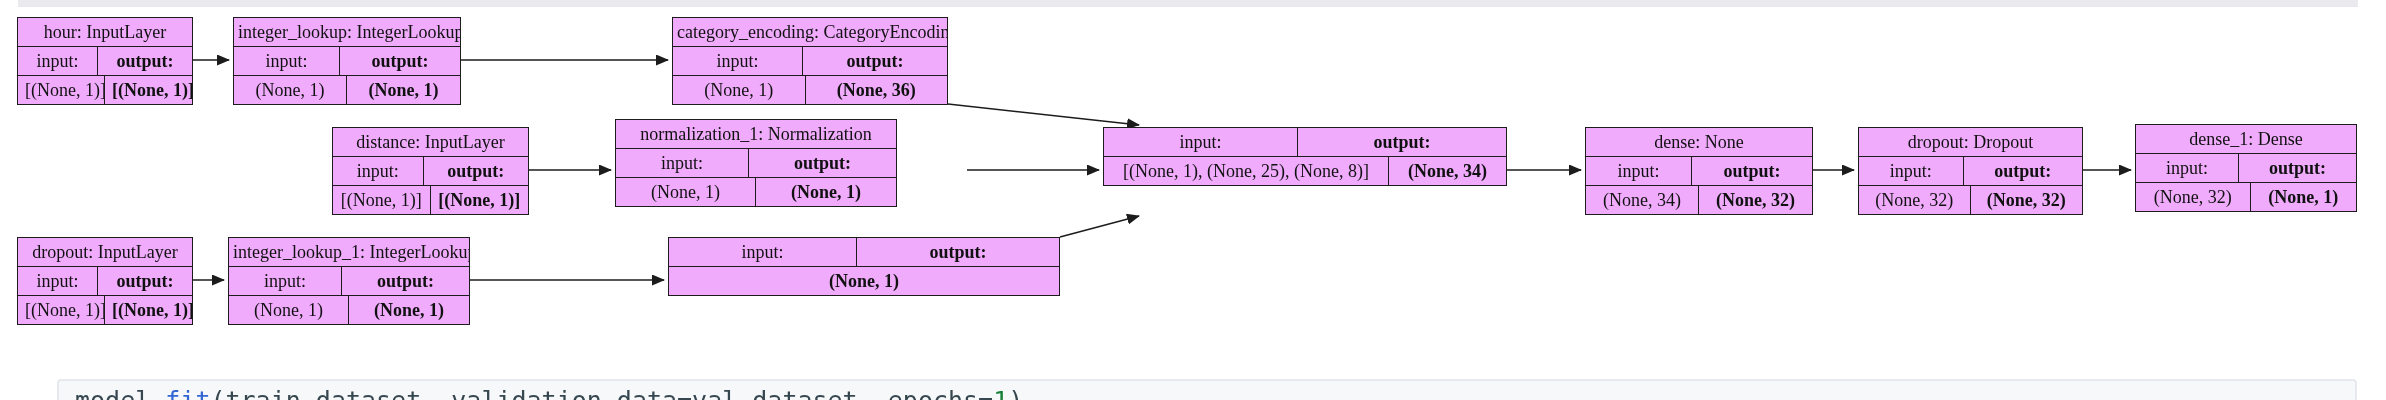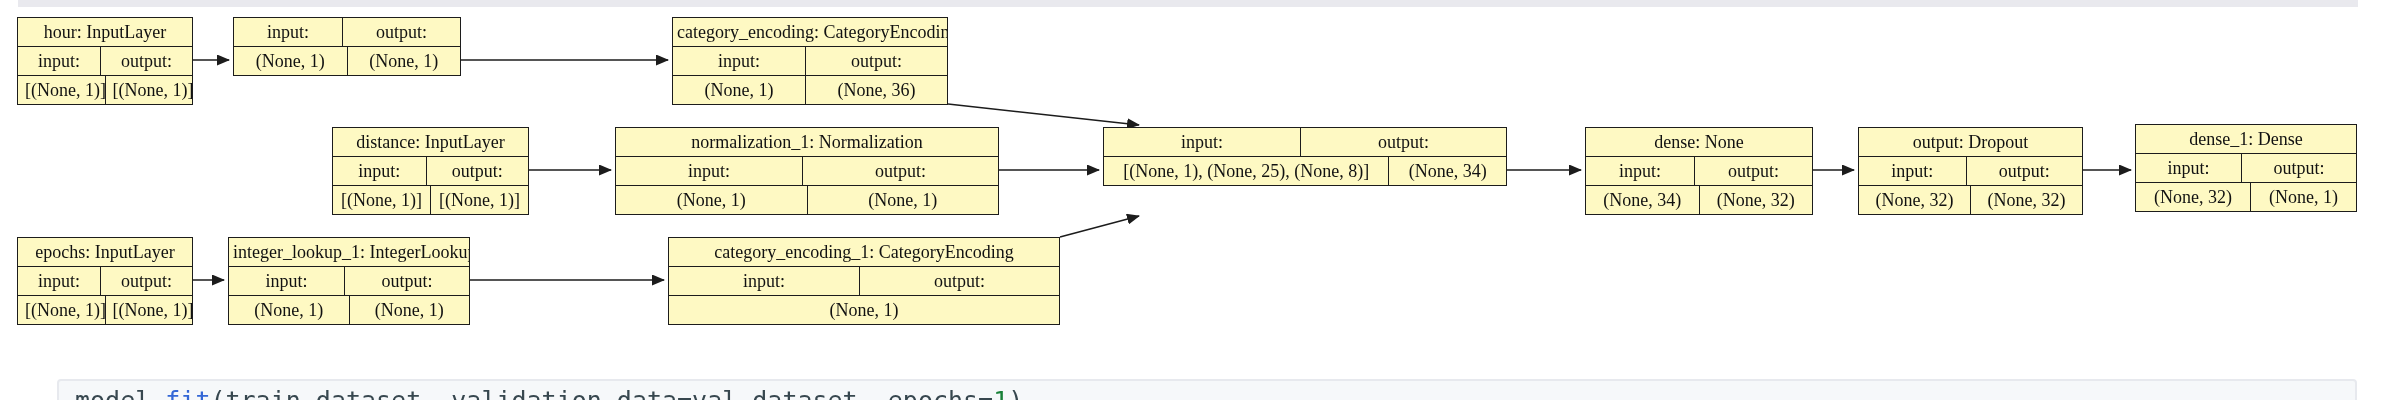--- a/index.html
+++ b/index.html
@@ -11,38 +11,38 @@
     font-family:"Liberation Serif", serif;
   }
   .top-strip{
     position:absolute;left:18px;top:0;width:2340px;height:7px;
     background:var(--strip,#e9e9ee);
   }
   .diagram{position:absolute;left:0;top:0;width:2386px;height:380px;}
   .edges{position:absolute;left:0;top:0;pointer-events:none;}
   .node{
     position:absolute;
-    background:#fef9c3;
+    background:#f0abfc;
     border:1.5px solid var(--line,#1c1c1c);
     box-sizing:border-box;
     font-size:18px;color:#111;
   }
   .node-title{
     height:28px;line-height:28px;text-align:center;
     border-bottom:1.5px solid var(--line,#1c1c1c);
     padding:0 4px;white-space:nowrap;overflow:hidden;
   }
   .node-row{display:flex;height:28px;line-height:28px;overflow:hidden;}
   .node-row.mid{border-bottom:1.5px solid var(--line,#1c1c1c);justify-content:flex-end;}
   .cell{
     flex:1 1 auto;text-align:center;white-space:nowrap;
     padding:0 7px;overflow:hidden;
     border-right:1.5px solid var(--line,#1c1c1c);
   }
-  .cell:last-child{border-right:none;}
+  .cell:last-child{border-right:none;font-weight:bold;}
   .code-cell{
     position:absolute;left:57px;top:379px;width:2300px;height:40px;
     background:var(--codebg,#f6f8fa);
     border:2px solid var(--codebd,#e7e9ee);
     border-radius:4px;
     box-sizing:border-box;
   }
   .code-cell pre{
     margin:0;padding:5px 0 0 16px;
     font-family:"DejaVu Sans Mono","Liberation Mono",monospace;
@@ -87,20 +87,21 @@
       <div class="cell">input:</div>
       <div class="cell">output:</div>
     </div>
     <div class="node-row">
       <div class="cell">[(None, 1)]</div>
       <div class="cell">[(None, 1)]</div>
     </div>
   </div>
 
   <div class="node" style="left:233px;top:17px;width:228px">
+    <div class="node-title">integer_lookup: IntegerLookup</div>
     <div class="node-row mid">
       <div class="cell">input:</div>
       <div class="cell">output:</div>
     </div>
     <div class="node-row">
       <div class="cell">(None, 1)</div>
       <div class="cell">(None, 1)</div>
     </div>
   </div>
 
@@ -121,21 +122,21 @@
     <div class="node-row mid">
       <div class="cell">input:</div>
       <div class="cell">output:</div>
     </div>
     <div class="node-row">
       <div class="cell">[(None, 1)]</div>
       <div class="cell">[(None, 1)]</div>
     </div>
   </div>
 
-  <div class="node" style="left:615px;top:127px;width:384px">
+  <div class="node" style="left:615px;top:119px;width:282px">
     <div class="node-title">normalization_1: Normalization</div>
     <div class="node-row mid">
       <div class="cell">input:</div>
       <div class="cell">output:</div>
     </div>
     <div class="node-row">
       <div class="cell">(None, 1)</div>
       <div class="cell">(None, 1)</div>
     </div>
   </div>
@@ -157,21 +158,21 @@
       <div class="cell">input:</div>
       <div class="cell">output:</div>
     </div>
     <div class="node-row">
       <div class="cell">(None, 34)</div>
       <div class="cell">(None, 32)</div>
     </div>
   </div>
 
   <div class="node" style="left:1858px;top:127px;width:225px">
-    <div class="node-title">output: Dropout</div>
+    <div class="node-title">dropout: Dropout</div>
     <div class="node-row mid">
       <div class="cell">input:</div>
       <div class="cell">output:</div>
     </div>
     <div class="node-row">
       <div class="cell">(None, 32)</div>
       <div class="cell">(None, 32)</div>
     </div>
   </div>
 
@@ -181,21 +182,21 @@
       <div class="cell">input:</div>
       <div class="cell">output:</div>
     </div>
     <div class="node-row">
       <div class="cell">(None, 32)</div>
       <div class="cell">(None, 1)</div>
     </div>
   </div>
 
   <div class="node" style="left:17px;top:237px;width:176px">
-    <div class="node-title">epochs: InputLayer</div>
+    <div class="node-title">dropout: InputLayer</div>
     <div class="node-row mid">
       <div class="cell">input:</div>
       <div class="cell">output:</div>
     </div>
     <div class="node-row">
       <div class="cell">[(None, 1)]</div>
       <div class="cell">[(None, 1)]</div>
     </div>
   </div>
 
@@ -205,21 +206,20 @@
       <div class="cell">input:</div>
       <div class="cell">output:</div>
     </div>
     <div class="node-row">
       <div class="cell">(None, 1)</div>
       <div class="cell">(None, 1)</div>
     </div>
   </div>
 
   <div class="node" style="left:668px;top:237px;width:392px">
-    <div class="node-title">category_encoding_1: CategoryEncoding</div>
     <div class="node-row mid">
       <div class="cell">input:</div>
       <div class="cell">output:</div>
     </div>
     <div class="node-row">
       <div class="cell">(None, 1)</div>
     </div>
   </div>
 
 </div>

